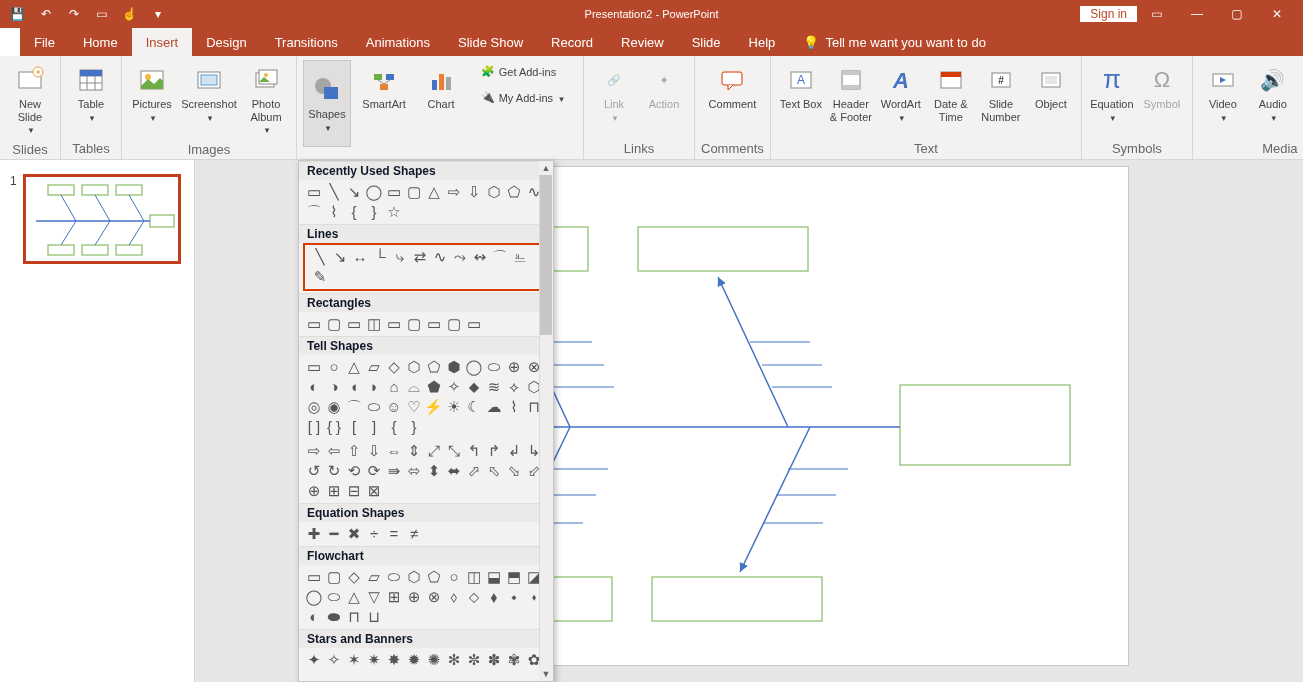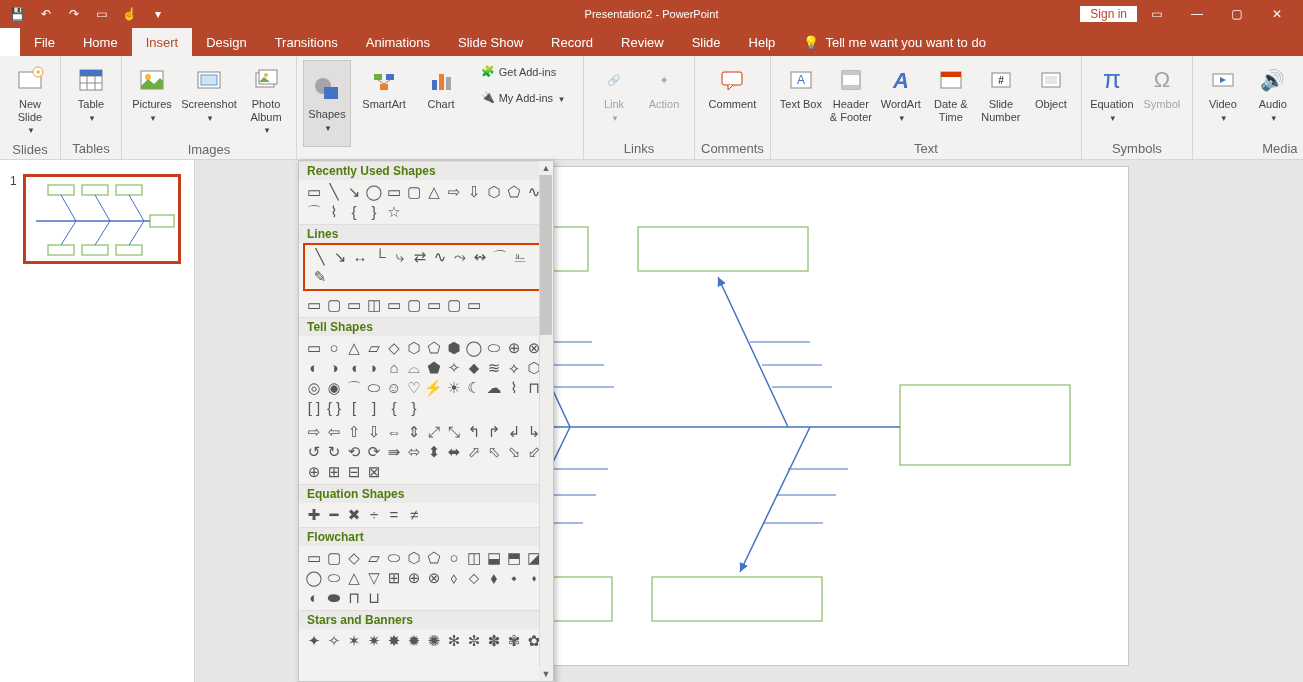--- a/index.html
+++ b/index.html
@@ -35,21 +35,21 @@
 .thumb-wrap { display:flex; gap:6px; }
 .thumb-num { font-size:12px; color:#444; }
 .thumb { width: 158px; height: 90px; border: 3px solid #c43e1c; background:#fff; position: relative; }
 .canvas-area { flex:1; background:#e6e6e6; position: relative; display:flex; align-items:flex-start; justify-content:center; }
 .slide { margin-top: 6px; width: 760px; height: 500px; background:#fff; border:1px solid #c8c8c8; position:relative; }
 
 .shapes-dropdown { position:absolute; left:298px; top:160px; width:256px; height:522px; background:#f3f2f1; border:1px solid #c8c6c4; box-shadow: 2px 2px 6px rgba(0,0,0,0.25); overflow:hidden; z-index:100; }
 .sd-scroll { position:absolute; right:0; top:0; width:14px; height:100%; background:#efeeed; border-left:1px solid #dadada; }
 .sd-thumb-sb { position:absolute; right:1px; top:14px; width:12px; height:160px; background:#c8c6c4; }
 .sd-arrow { position:absolute; right:0; width:14px; height:14px; display:flex; align-items:center; justify-content:center; font-size:9px; color:#666; background:#efeeed; }
-.sd-section { padding: 2px 8px; font-weight:bold; font-size: 12px; color:#4d7c0f; background:#eceae8; border-top:1px solid #e0dedc; }
+.sd-section { padding: 2px 8px; font-weight:bold; font-size: 12px; color:#0f172a; background:#eceae8; border-top:1px solid #e0dedc; }
 .sd-row { display:flex; flex-wrap:wrap; gap:2px; padding: 2px 6px 4px; }
 .sd-icon { width:18px; height:18px; display:flex; align-items:center; justify-content:center; font-size:15px; color:#555; line-height:1; }
 .sd-highlight { border: 2px solid #d83b01; margin: 0 4px 2px; }
 
 svg { overflow: visible; }
 </style>
 </head>
 <body>
 
 <div class="titlebar">
@@ -451,20 +451,21 @@
       <div class="sd-icon">⇄</div>
       <div class="sd-icon">∿</div>
       <div class="sd-icon">⤳</div>
       <div class="sd-icon">↭</div>
       <div class="sd-icon">⌒</div>
       <div class="sd-icon">⎁</div>
       <div class="sd-icon">✎</div>
     </div>
   </div>
 
+  <div class="sd-section">Rectangles</div>
   <div class="sd-row">
     <div class="sd-icon">▭</div>
       <div class="sd-icon">▢</div>
       <div class="sd-icon">▭</div>
       <div class="sd-icon">◫</div>
       <div class="sd-icon">▭</div>
       <div class="sd-icon">▢</div>
       <div class="sd-icon">▭</div>
       <div class="sd-icon">▢</div>
       <div class="sd-icon">▭</div>

